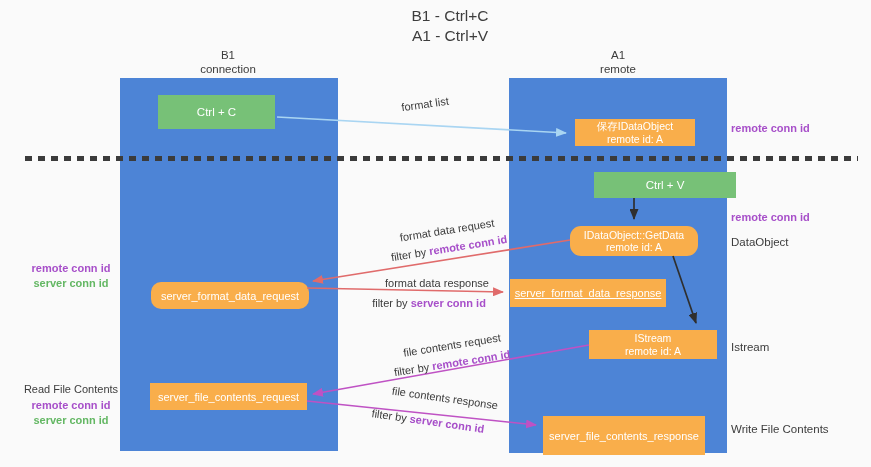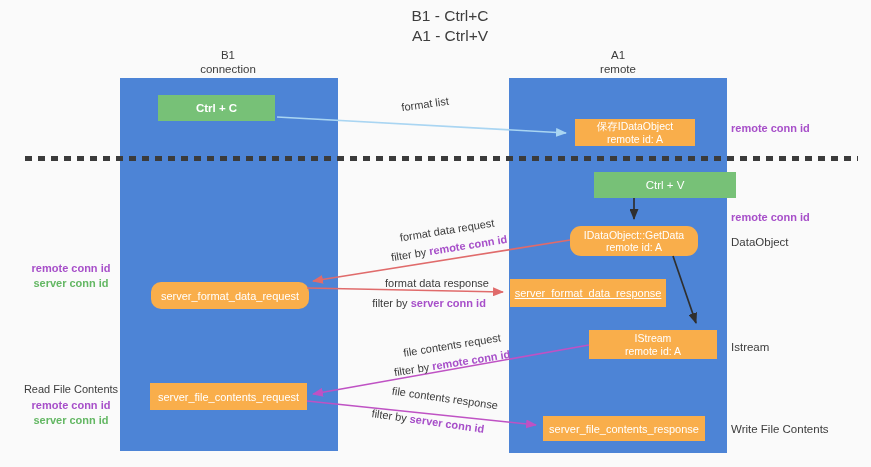--- a/index.html
+++ b/index.html
@@ -31,29 +31,29 @@
     background:repeating-linear-gradient(90deg,#3b3b3b 0 7px,transparent 7px 13px);
   }
   
   .node{
     display:flex;flex-direction:column;align-items:center;justify-content:center;
     color:#ffffff;text-align:center;white-space:nowrap;
   }
   .node-green{background:#77c177;font-size:11.5px;}
   .node-orange{background:#f9ae4b;font-size:11px;}
   .node .l2{font-size:10.5px;line-height:12.5px;}
-  .n-ctrl-c{left:158px;top:95px;width:117px;height:26px;font-weight:bold;}
+  .n-ctrl-c{left:158px;top:95px;width:117px;height:34px;}
   .n-save{left:575px;top:119px;width:120px;height:27px;font-size:10.5px;}
   .n-ctrl-v{left:594px;top:172px;width:142px;height:26px;}
   .n-getdata{left:570px;top:226px;width:128px;height:30px;font-size:10.5px;border-radius:11px;}
   .n-freq{left:151px;top:282px;width:158px;height:27px;border-radius:10px;}
   .n-fresp{left:510px;top:279px;width:156px;height:28px;text-decoration:underline;}
   .n-istream{left:589px;top:330px;width:128px;height:29px;font-size:10.5px;}
   .n-fileq{left:150px;top:383px;width:157px;height:27px;}
-  .n-filer{left:543px;top:416px;width:162px;height:25px;}
+  .n-filer{left:543px;top:416px;width:162px;height:39px;}
   
   .elabel{
     font-size:11px;color:#3b3b3b;white-space:nowrap;
     transform-origin:center;
   }
   .hl{color:#a74fc9;font-weight:bold;}
   
   .side-left{width:130px;left:6px;text-align:center;font-size:11px;line-height:14.5px;}
   .purple{color:#a74fc9;font-weight:bold;}
   .green{color:#63b763;font-weight:bold;}

